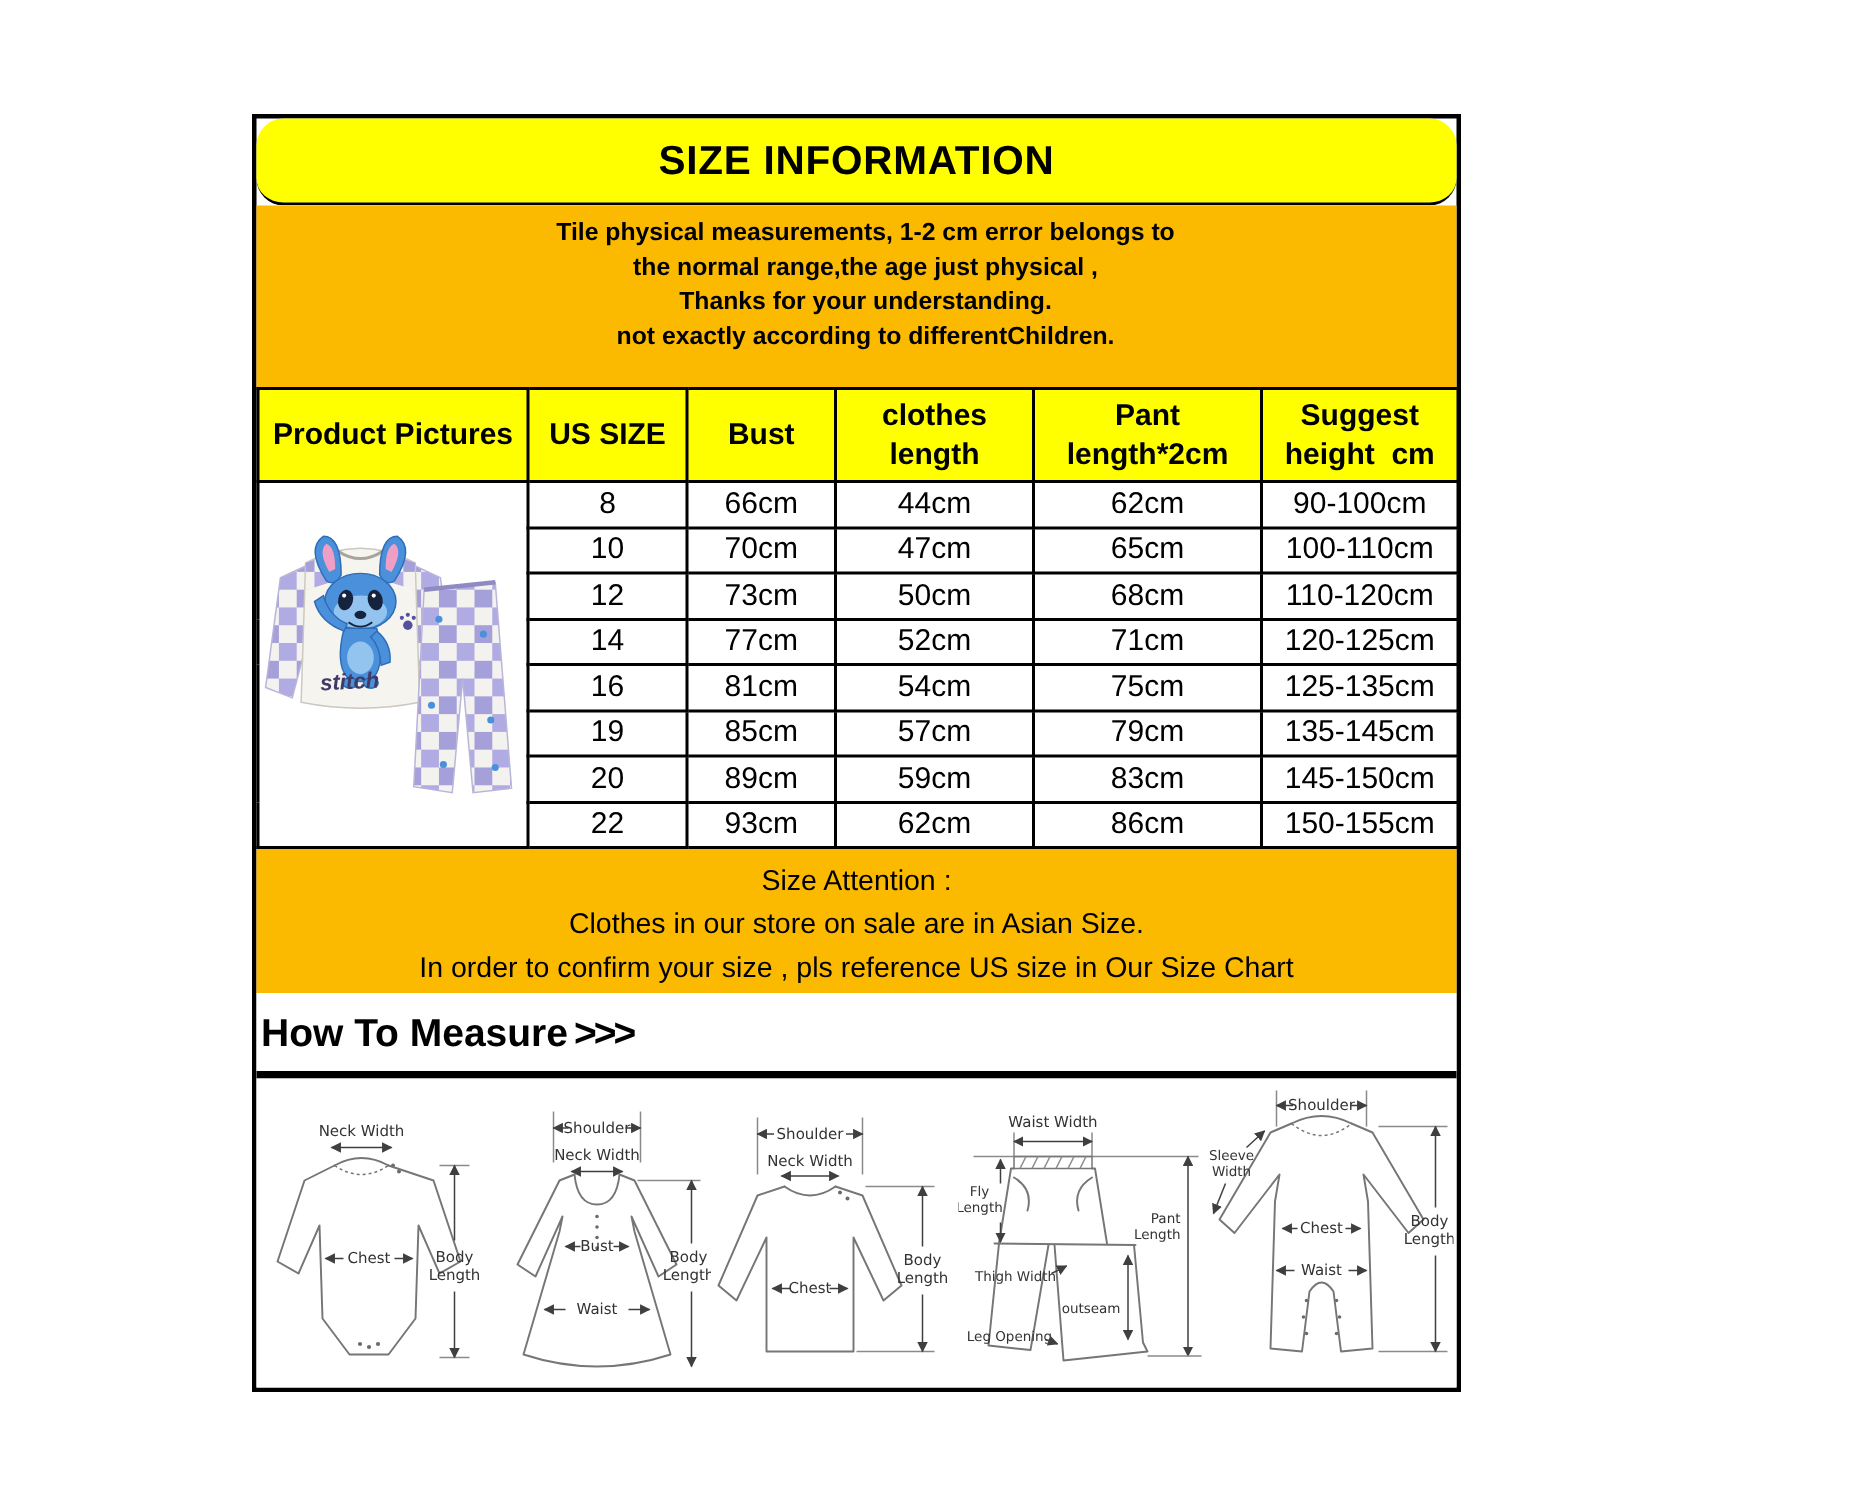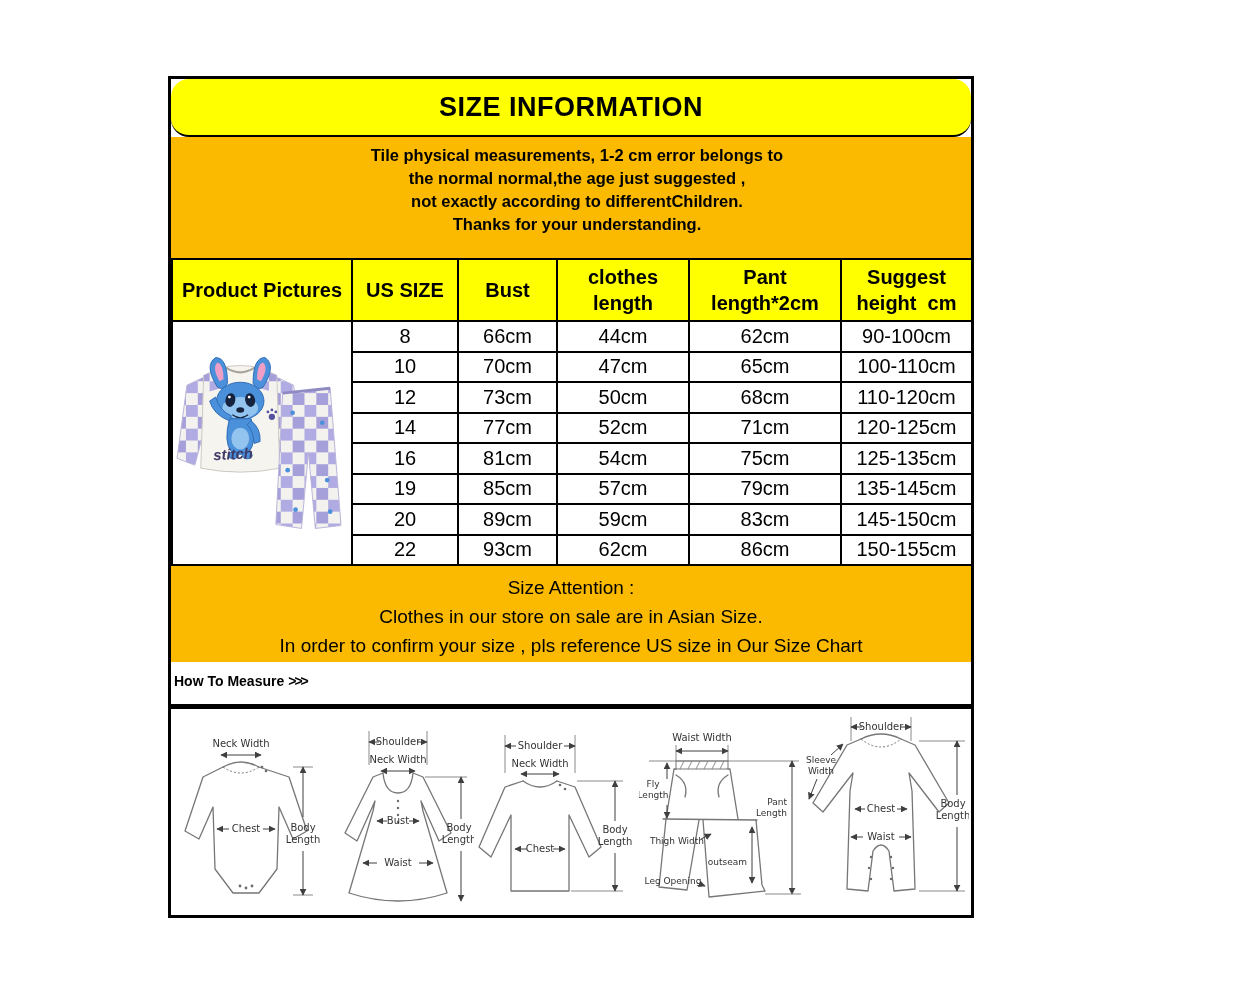--- a/index.html
+++ b/index.html
@@ -40,22 +40,22 @@
   .th-line{display:block;white-space:pre;}
   .product-cell{background:#fff;}
   .product-cell svg{display:block;margin:0 auto;}
   
   .attention{
     background:var(--orange);height:96px;text-align:center;
     font-weight:normal;font-size:19px;line-height:29px;padding-top:7px;
   }
   
   .measure-head{
-    background:#fff;height:47px;border-bottom:5px solid var(--ink);
-    font-size:14px;font-weight:bold;padding:11px 0 0 3px;
+    background:#fff;height:57px;border-bottom:5px solid var(--ink);
+    font-size:26px;font-weight:bold;padding:11px 0 0 3px;
   }
   .measure-head .chev{letter-spacing:-2px;margin-left:4px;}
   
   .diagrams{position:relative;height:206px;background:#fff;overflow:hidden;}
   .fig{position:absolute;}
   .fig svg{display:block;}
   .outline{fill:none;stroke:var(--diagram-stroke);stroke-width:1.3;stroke-linejoin:round;stroke-linecap:round;}
   .dotted{fill:none;stroke:var(--diagram-stroke);stroke-width:1;stroke-dasharray:2,2;}
   .dim{stroke:var(--dim-stroke);stroke-width:1;fill:none;}
   .guide{stroke:#8a8a8a;stroke-width:1;fill:none;}
@@ -74,23 +74,23 @@
     </marker>
   </defs>
 </svg>
 
 <div class="sheet">
 
   <div class="title-bar">SIZE INFORMATION</div>
 
   <div class="note">
     <div>Tile physical measurements, 1-2 cm error belongs to</div>
-    <div>the normal normal,the age just suggested ,</div>
+    <div>the normal range,the age just physical ,</div>
+    <div>Thanks for your understanding.</div>
     <div>not exactly according to differentChildren.</div>
-    <div>Thanks for your understanding.</div>
   </div>
 
   <table class="size-table">
     <colgroup>
       <col style="width:180px">
         <col style="width:106px">
         <col style="width:99px">
       <col style="width:132px">
         <col style="width:152px">
         <col style="width:131px">

